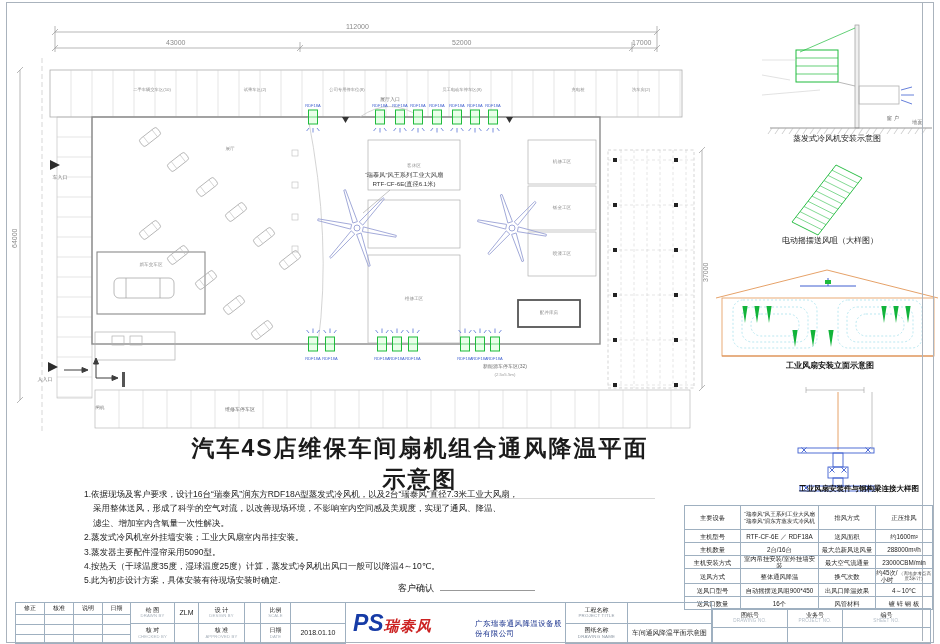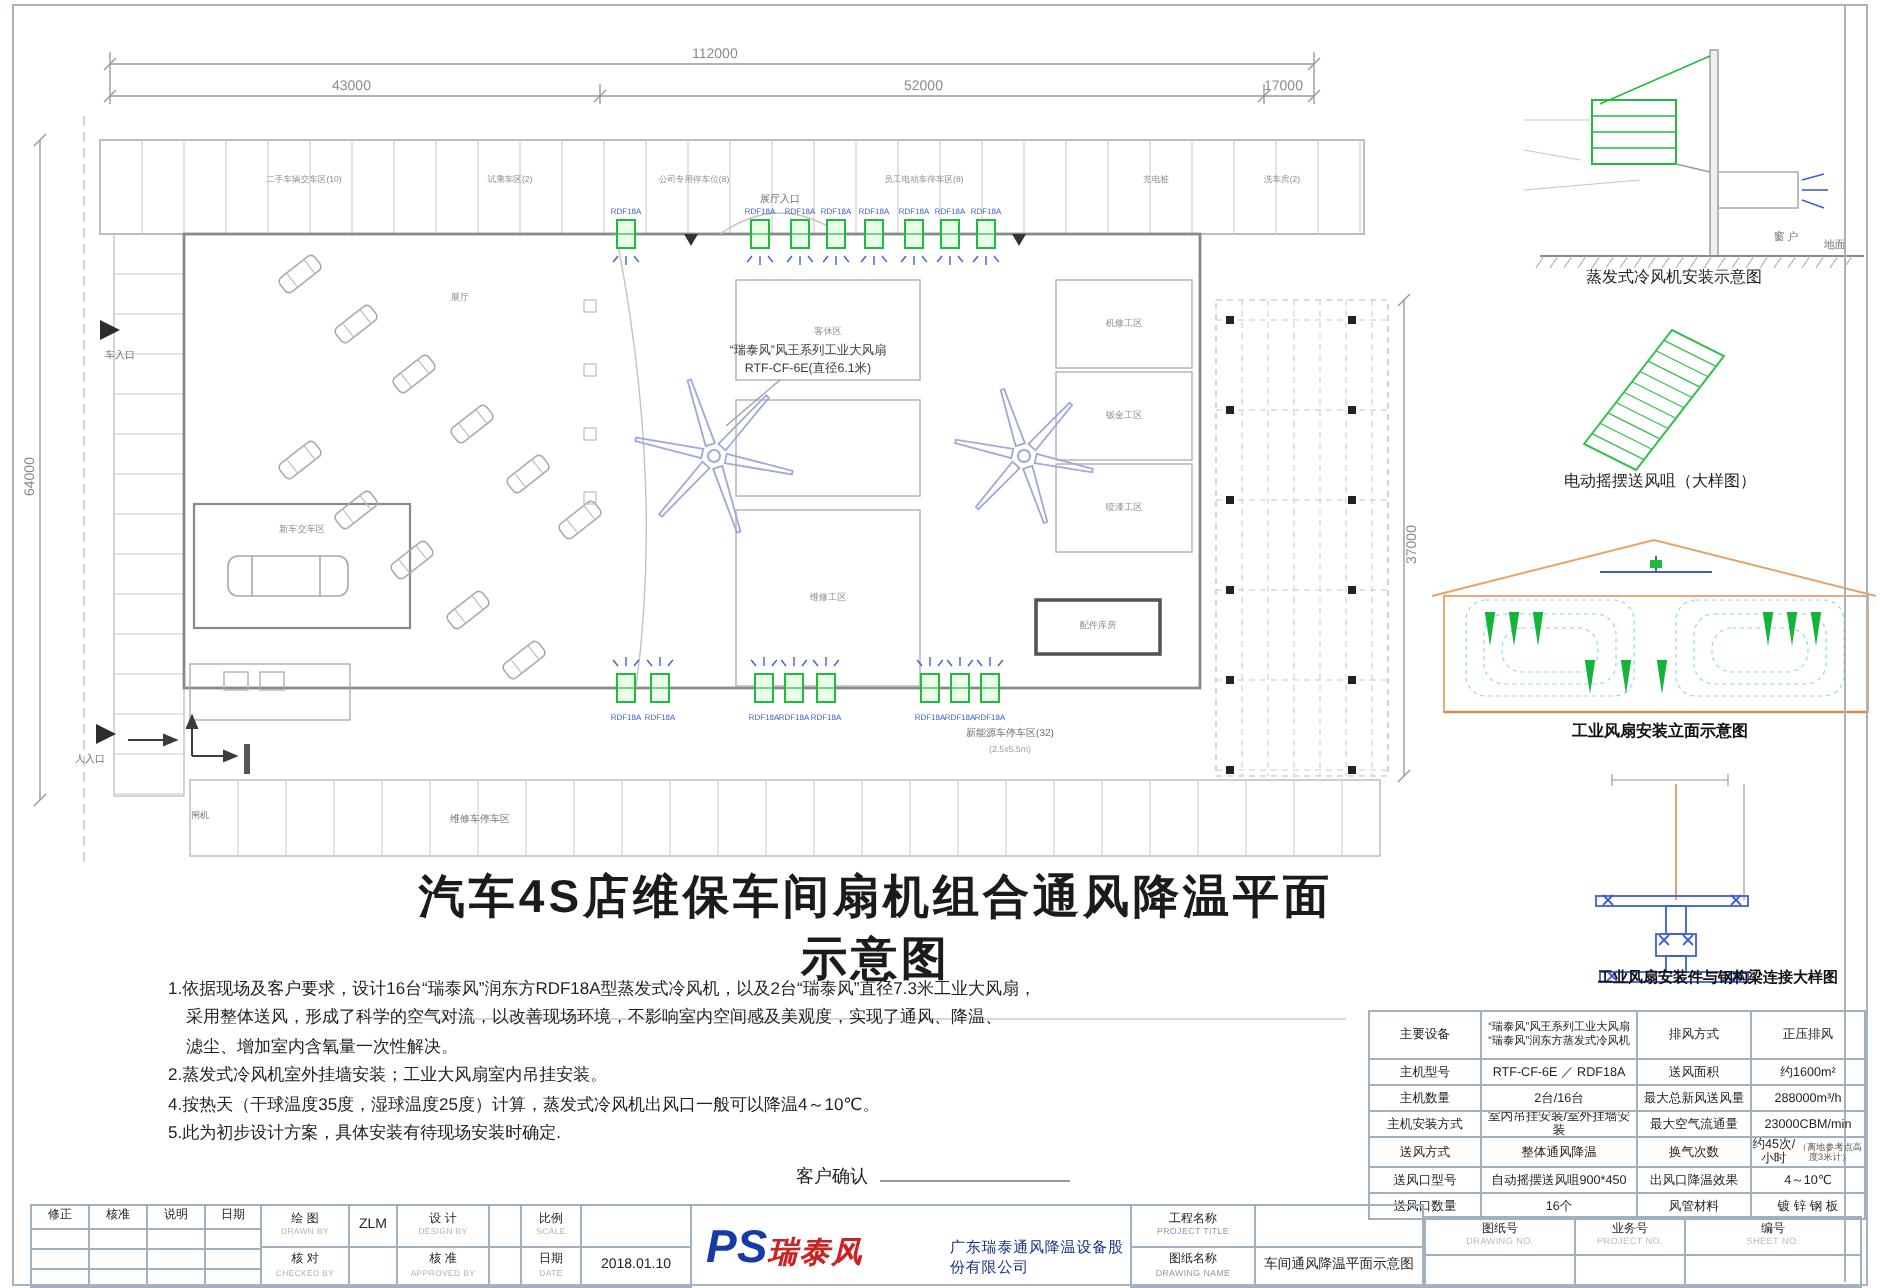--- a/index.html
+++ b/index.html
@@ -3,22 +3,22 @@
 <meta charset="utf-8">
 <style>
   html,body{margin:0;padding:0;background:#fff;}
   body{width:940px;height:644px;position:relative;overflow:hidden;
        font-family:"Liberation Sans","DejaVu Sans",sans-serif;color:#333;}
   .abs{position:absolute;}
   #frame{left:6px;top:2px;width:926px;height:639px;border:1px solid #aab3bd;}
   #frame2{left:922px;top:2px;width:0;height:639px;border-left:1px solid #aab3bd;}
   svg{position:absolute;left:0;top:0;}
   
-  #main-title{left:203px;top:433px;width:470px;text-align:center;font-size:23px;
-    font-weight:bold;letter-spacing:2px;color:#1b1b1b;border-bottom:1px solid #d8d8d8;padding-bottom:14px;}
+  #main-title{left:185px;top:433px;width:470px;text-align:center;font-size:23px;
+    font-weight:bold;letter-spacing:2px;color:#1b1b1b;border-bottom:1px solid #d8d8d8;padding-bottom:3px;}
   
   #notes{left:84px;top:487px;width:480px;font-size:8.5px;line-height:14.4px;color:#222;}
   #notes .ind{padding-left:9px;}
   #confirm{left:398px;top:580px;font-size:9px;color:#222;}
   #confirm .line{display:inline-block;width:95px;border-bottom:1px solid #999;height:10px;margin-left:6px;}
   
   .caption{width:170px;text-align:center;font-size:8px;color:#222;}
   .caption.b{font-weight:bold;font-size:8px;color:#111;}
   
   #spec{left:684px;top:505px;width:248px;border-left:1px solid #9fb0c0;border-top:1px solid #9fb0c0;
@@ -611,20 +611,21 @@
 <div class="abs" id="frame"></div>
 <div class="abs" id="frame2"></div>
 
 <div class="abs" id="main-title">汽车4S店维保车间扇机组合通风降温平面示意图</div>
 
 <div class="abs" id="notes">
   <div>1.依据现场及客户要求，设计16台“瑞泰风”润东方RDF18A型蒸发式冷风机，以及2台“瑞泰风”直径7.3米工业大风扇，</div>
   <div class="ind">采用整体送风，形成了科学的空气对流，以改善现场环境，不影响室内空间感及美观度，实现了通风、降温、</div>
   <div class="ind">滤尘、增加室内含氧量一次性解决。</div>
   <div>2.蒸发式冷风机室外挂墙安装；工业大风扇室内吊挂安装。</div>
+  <div>3.蒸发器主要配件湿帘采用5090型。</div>
   <div>4.按热天（干球温度35度，湿球温度25度）计算，蒸发式冷风机出风口一般可以降温4～10℃。</div>
   <div>5.此为初步设计方案，具体安装有待现场安装时确定.</div>
 </div>
 
 <div class="abs" id="confirm">
   <span>客户确认</span><span class="line"></span>
 </div>
 
 <div class="abs caption" style="left:752px;top:133px;">蒸发式冷风机安装示意图</div>
 <div class="abs caption" style="left:745px;top:235px;">电动摇摆送风咀（大样图）</div>

